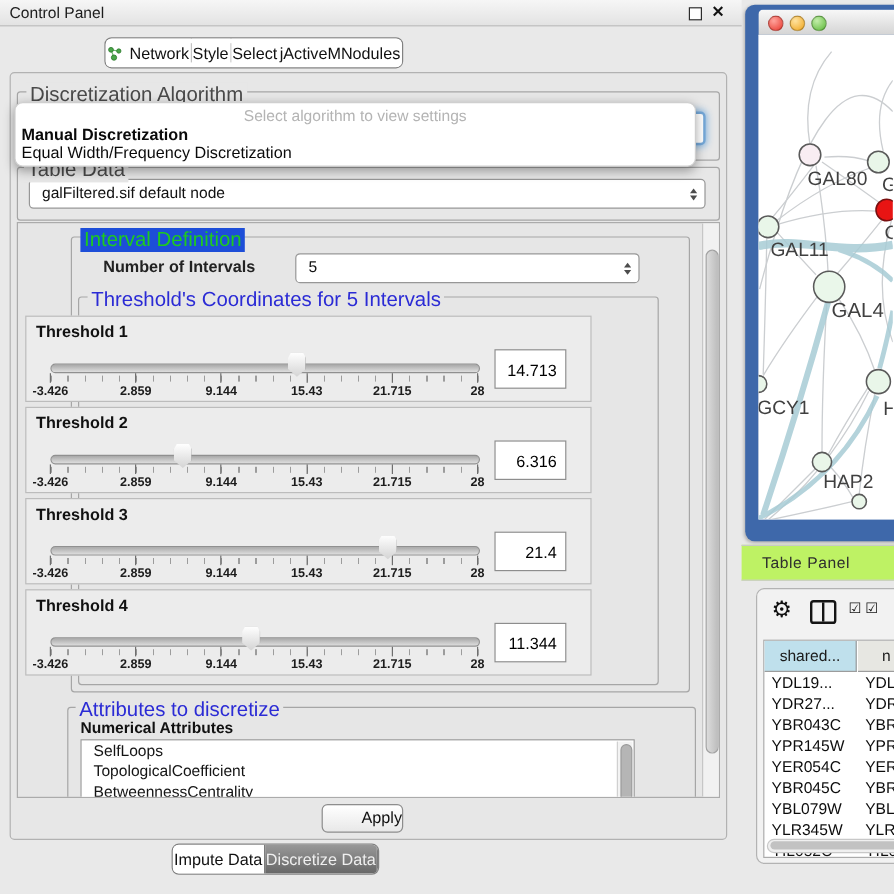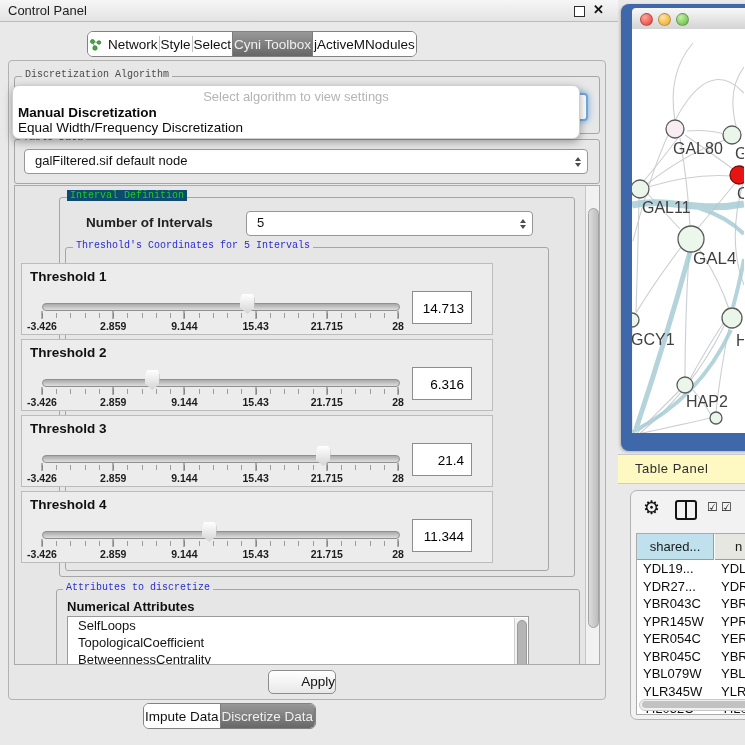--- a/index.html
+++ b/index.html
@@ -20,21 +20,21 @@
   .tabstrip .sep{width:1px;background:#c3c3c3;margin:4px 0;}
   .tabstrip .tab.dark{background:linear-gradient(#989898,#676767);color:#efefef;border-left:1px solid #7c7c7c;border-right:1px solid #7c7c7c;}
   #top-tabs{left:87px;top:31px;}
   #bottom-tabs{left:143px;top:703px;text-align:center;}
   .net-ic{width:13px;height:13px;margin-right:6px;}
 
   
   #panel-body{left:8px;top:60px;width:596px;height:638px;background:#e7e7e7;border:1px solid #b2b2b2;border-radius:4px;}
 
   .groupbox{position:absolute;border:1px solid #a6a6a6;border-radius:3px;}
-  .grouptitle{position:absolute;font-size:10px;background:#e7e7e7;padding:0 3px;white-space:nowrap;font-family:Liberation Mono, monospace;}
+  .grouptitle{position:absolute;font-size:17px;background:#e7e7e7;padding:0 3px;white-space:nowrap;}
   .gt-green{color:#1ecb1e;}
   .gt-blue{color:#2b2bd5;}
   .gt-gray{color:#4a4a4a;}
 
   
   .combo{position:absolute;background:#fff;border:1px solid #979797;border-radius:4px;font-size:13px;color:#111;}
   .combo .cv{position:absolute;left:10px;top:0;right:22px;line-height:22px;white-space:nowrap;overflow:hidden;}
   .spin{position:absolute;right:6px;top:50%;transform:translateY(-50%);display:flex;flex-direction:column;gap:2px;}
   .spin i{display:block;width:0;height:0;border-left:3.5px solid transparent;border-right:3.5px solid transparent;}
   .spin .up{border-bottom:4.5px solid #4c4c4c;}
@@ -88,21 +88,21 @@
               box-shadow:-1px 1px 3px rgba(0,0,0,.25);}
   #net-titlebar{position:absolute;left:11px;top:4px;right:0;height:21px;background:linear-gradient(#f8f8f8,#d4d4d4);
                 border-radius:4px 0 0 0;border-bottom:1px solid #aaa;}
   .tl-btn{position:absolute;top:5px;width:11px;height:11px;border-radius:50%;border:1px solid rgba(0,0,0,.25);}
   .tl-red{left:8px;background:radial-gradient(circle at 35% 30%,#ffa49d,#e8382e);}
   .tl-yellow{left:26px;background:radial-gradient(circle at 35% 30%,#ffe3a0,#efa51e);}
   .tl-green{left:44px;background:radial-gradient(circle at 35% 30%,#c4eeab,#5cb838);}
   #net-canvas{position:absolute;left:11px;top:25px;right:0;height:404px;background:#fff;overflow:hidden;}
 
   
-  #tp-bar{left:618px;top:454px;width:127px;height:28px;background:#fef9c3;border-top:1px solid #c9c9c9;border-bottom:1px solid #cdcdcd;}
+  #tp-bar{left:618px;top:454px;width:127px;height:28px;background:#bef264;border-top:1px solid #c9c9c9;border-bottom:1px solid #cdcdcd;}
   #tp-bar .t{position:absolute;left:17px;top:6px;font-size:13px;color:#2e2e2e;letter-spacing:.5px;}
   #tp-panel{left:630px;top:490px;width:135px;height:228px;background:#f2f2f2;border:1px solid #b3b3b3;border-radius:7px;}
   .gear{position:absolute;left:12px;top:5px;font-size:19px;color:#111;}
   .splitcols{position:absolute;left:44px;top:9px;width:18px;height:16px;border:2px solid #141414;border-radius:3px;}
   .splitcols::after{content:"";position:absolute;left:50%;top:0;bottom:0;width:2px;background:#141414;transform:translateX(-50%);}
   .cbx{position:absolute;top:9px;font-size:12px;color:#111;}
   #tp-table{position:absolute;left:5px;top:42px;right:-25px;bottom:4px;background:#fff;border:1px solid #ababab;overflow:hidden;}
   .hcell{position:absolute;top:0;height:26px;font-size:13px;line-height:26px;box-sizing:border-box;}
   .hcell.c1{left:0;width:77px;background:#bfe0ec;border-right:1px solid #9c9c9c;border-bottom:1px solid #9c9c9c;text-align:center;color:#1b1b1b;}
   .hcell.c2{left:78px;right:0;background:#e7e7e2;border-bottom:1px solid #9c9c9c;padding-left:20px;color:#1b1b1b;}
@@ -135,23 +135,20 @@
       <span>Network</span>
     </div>
     <div class="sep"></div>
     <div class="tab">
       <span>Style</span>
     </div>
     <div class="sep"></div>
     <div class="tab">
       <span>Select</span>
     </div>
-    <div class="tab dark">
-      <span>Cyni Toolbox</span>
-    </div>
     <div class="tab">
       <span>jActiveMNodules</span>
     </div>
   </div>
 
   <div class="abs" id="panel-body"></div>
 
   <div class="abs groupbox" style="left:14px;top:76px;width:584px;height:56px;"></div>
   <span class="grouptitle gt-gray" style="left:22px;top:69px;">Discretization Algorithm</span>
   <div class="combo focus-ring" style="left:24px;top:93px;width:560px;height:24px;">
@@ -173,21 +170,21 @@
     <span class="cv">galFiltered.sif default node</span>
     <span class="spin">
         <i class="up"></i>
         <i class="dn"></i>
       </span>
   </div>
 
   <div class="abs" id="scrollgroup">
 
     <div class="groupbox" style="left:44px;top:11px;width:514px;height:378px;"></div>
-    <span class="grouptitle gt-green" style="left:52px;top:4px;background:#0c4a6e;">Interval Definition</span>
+    <span class="grouptitle gt-green" style="left:52px;top:4px;background:#1d4ed8;">Interval Definition</span>
 
     <span style="position:absolute;left:71px;top:29px;font-size:13.5px;font-weight:700;">Number of Intervals</span>
     <div class="combo" style="left:231px;top:25px;width:285px;height:23px;">
       <span class="cv">5</span>
       <span class="spin">
           <i class="up"></i>
           <i class="dn"></i>
         </span>
     </div>
 

